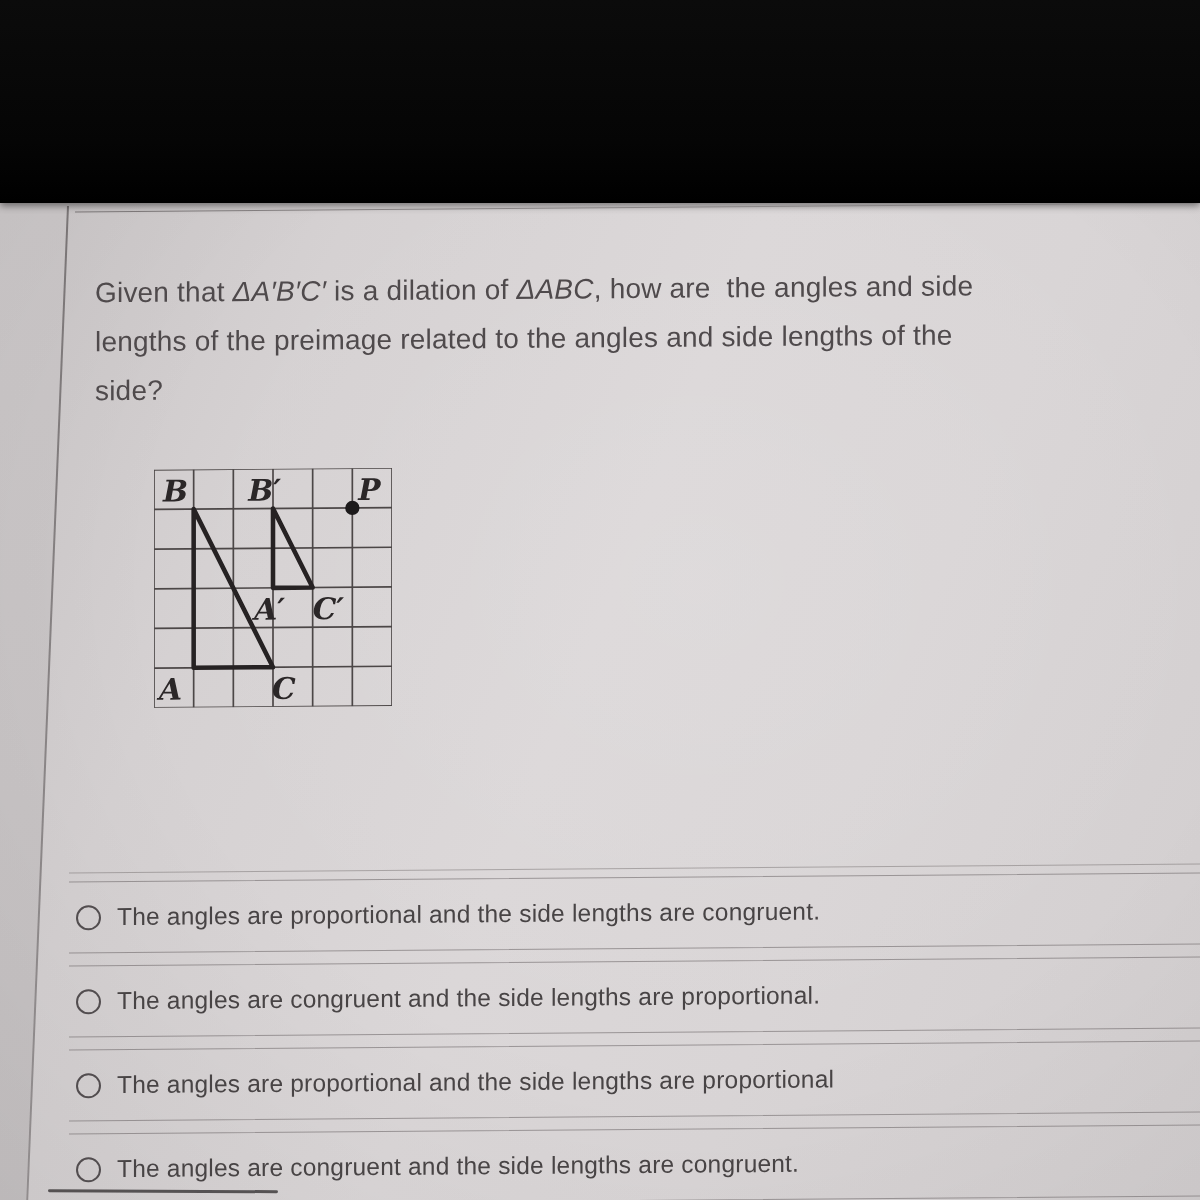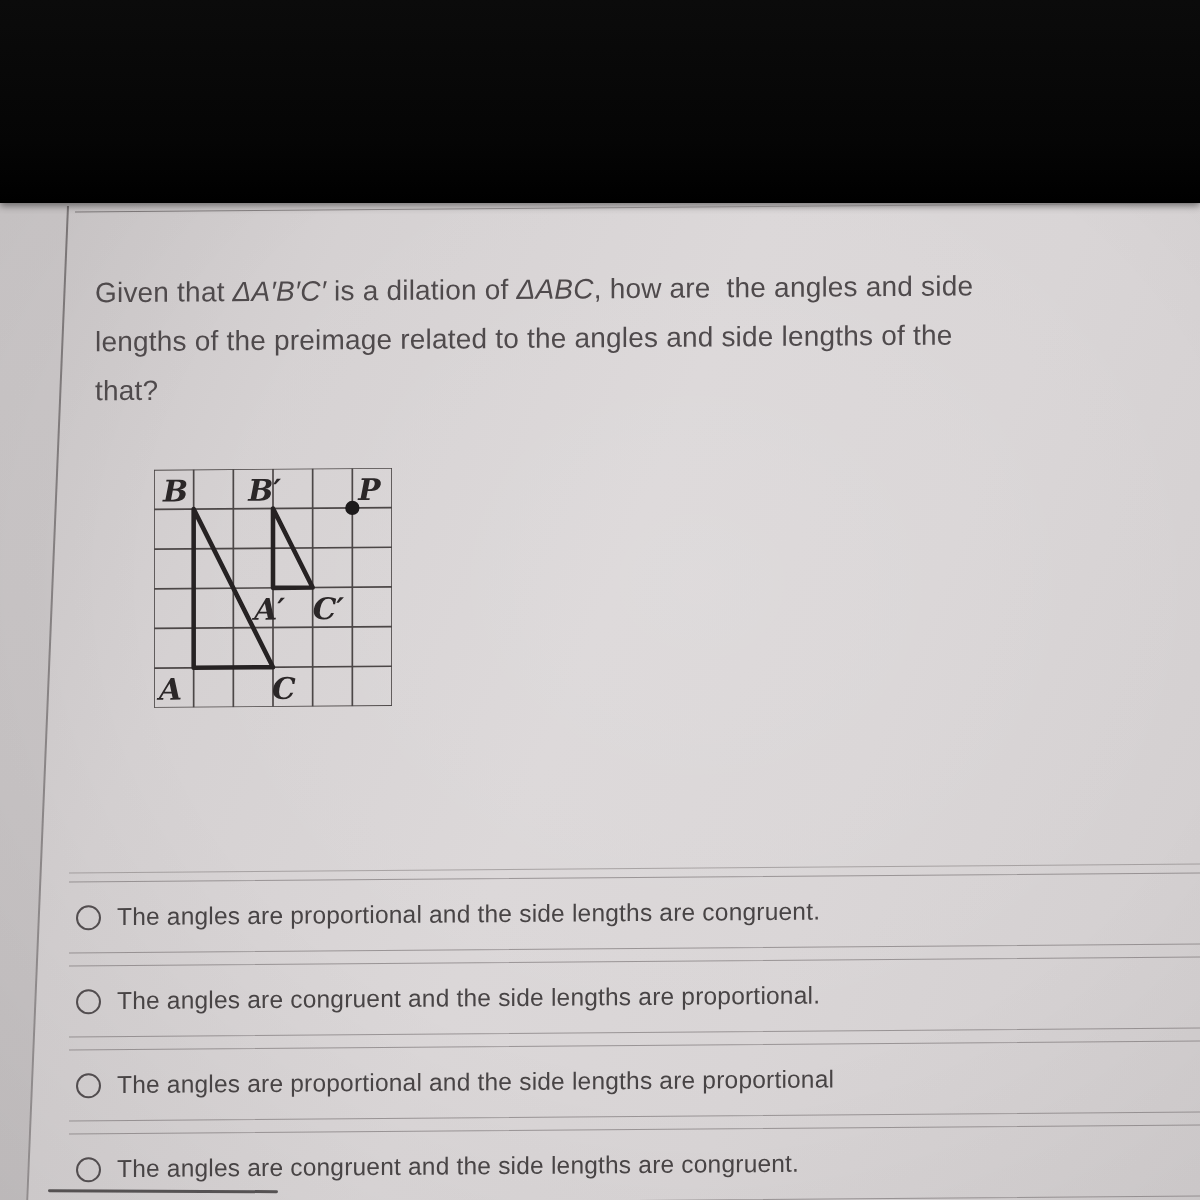--- a/index.html
+++ b/index.html
@@ -65,21 +65,21 @@
     <div class="crease-line"></div>
     <div class="paper-vignette"></div>
   </div>
 
   <div class="content">
     <div class="top-hairline"></div>
 
     <div class="question">
         <div class="q-line"><span>Given that </span><span class="math">ΔA′B′C′</span><span> is a dilation of </span><span class="math">ΔABC</span><span>, how are&nbsp; the angles and side</span></div>
         <div class="q-line"><span>lengths of the preimage related to the angles and side lengths of the</span></div>
-        <div class="q-line"><span>that?</span></div>
+        <div class="q-line"><span>side?</span></div>
       </div>
 
     <svg id="diagram" width="238" height="238" viewBox="0 0 240 240">
         <line x1="0" y1="0" x2="0" y2="240" class="grid-line"></line>
         <line x1="40" y1="0" x2="40" y2="240" class="grid-line"></line>
         <line x1="80" y1="0" x2="80" y2="240" class="grid-line"></line>
         <line x1="120" y1="0" x2="120" y2="240" class="grid-line"></line>
         <line x1="160" y1="0" x2="160" y2="240" class="grid-line"></line>
         <line x1="200" y1="0" x2="200" y2="240" class="grid-line"></line>
         <line x1="240" y1="0" x2="240" y2="240" class="grid-line"></line>

